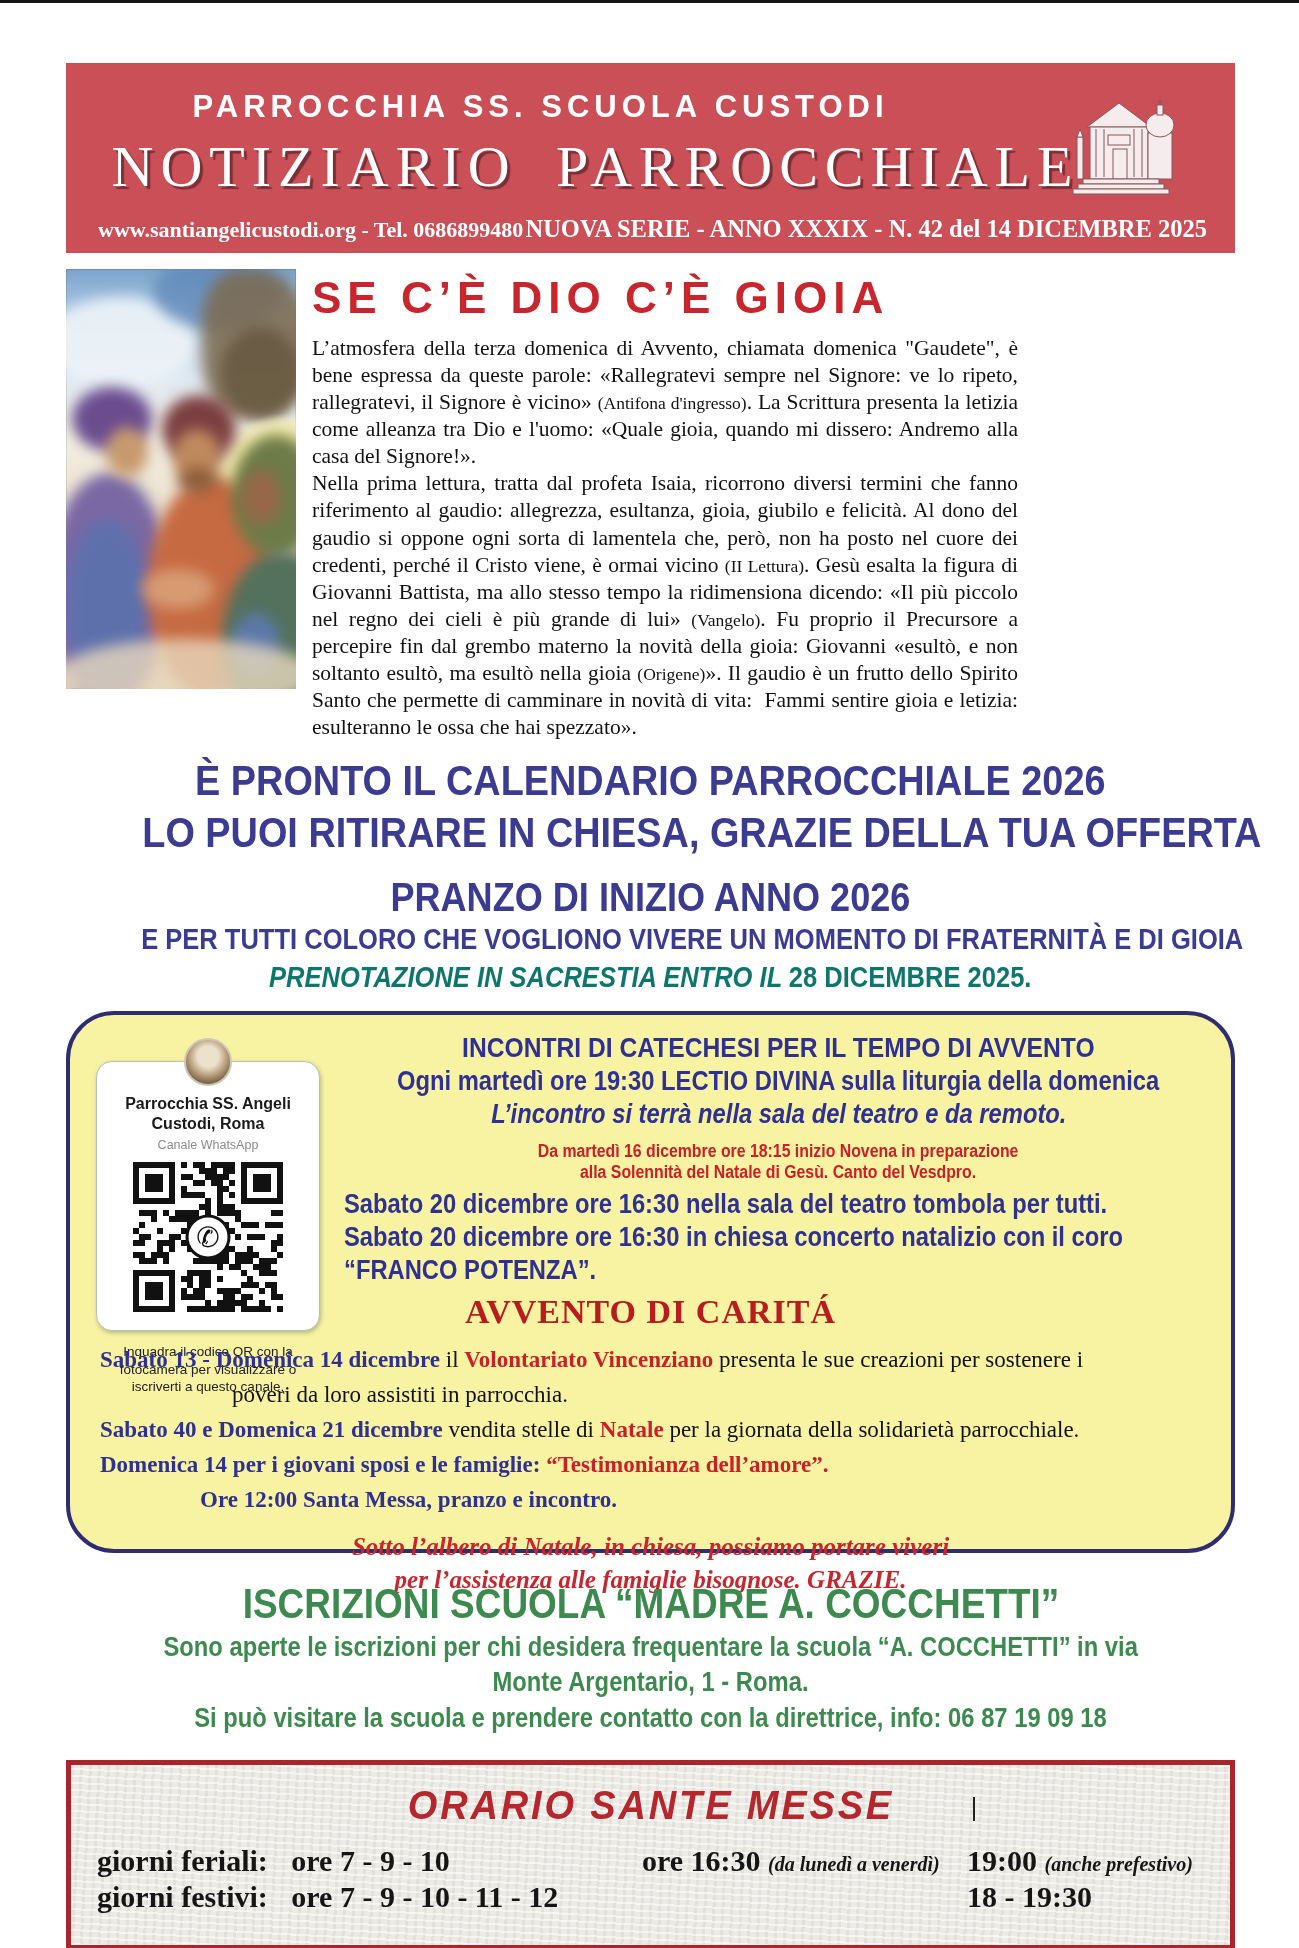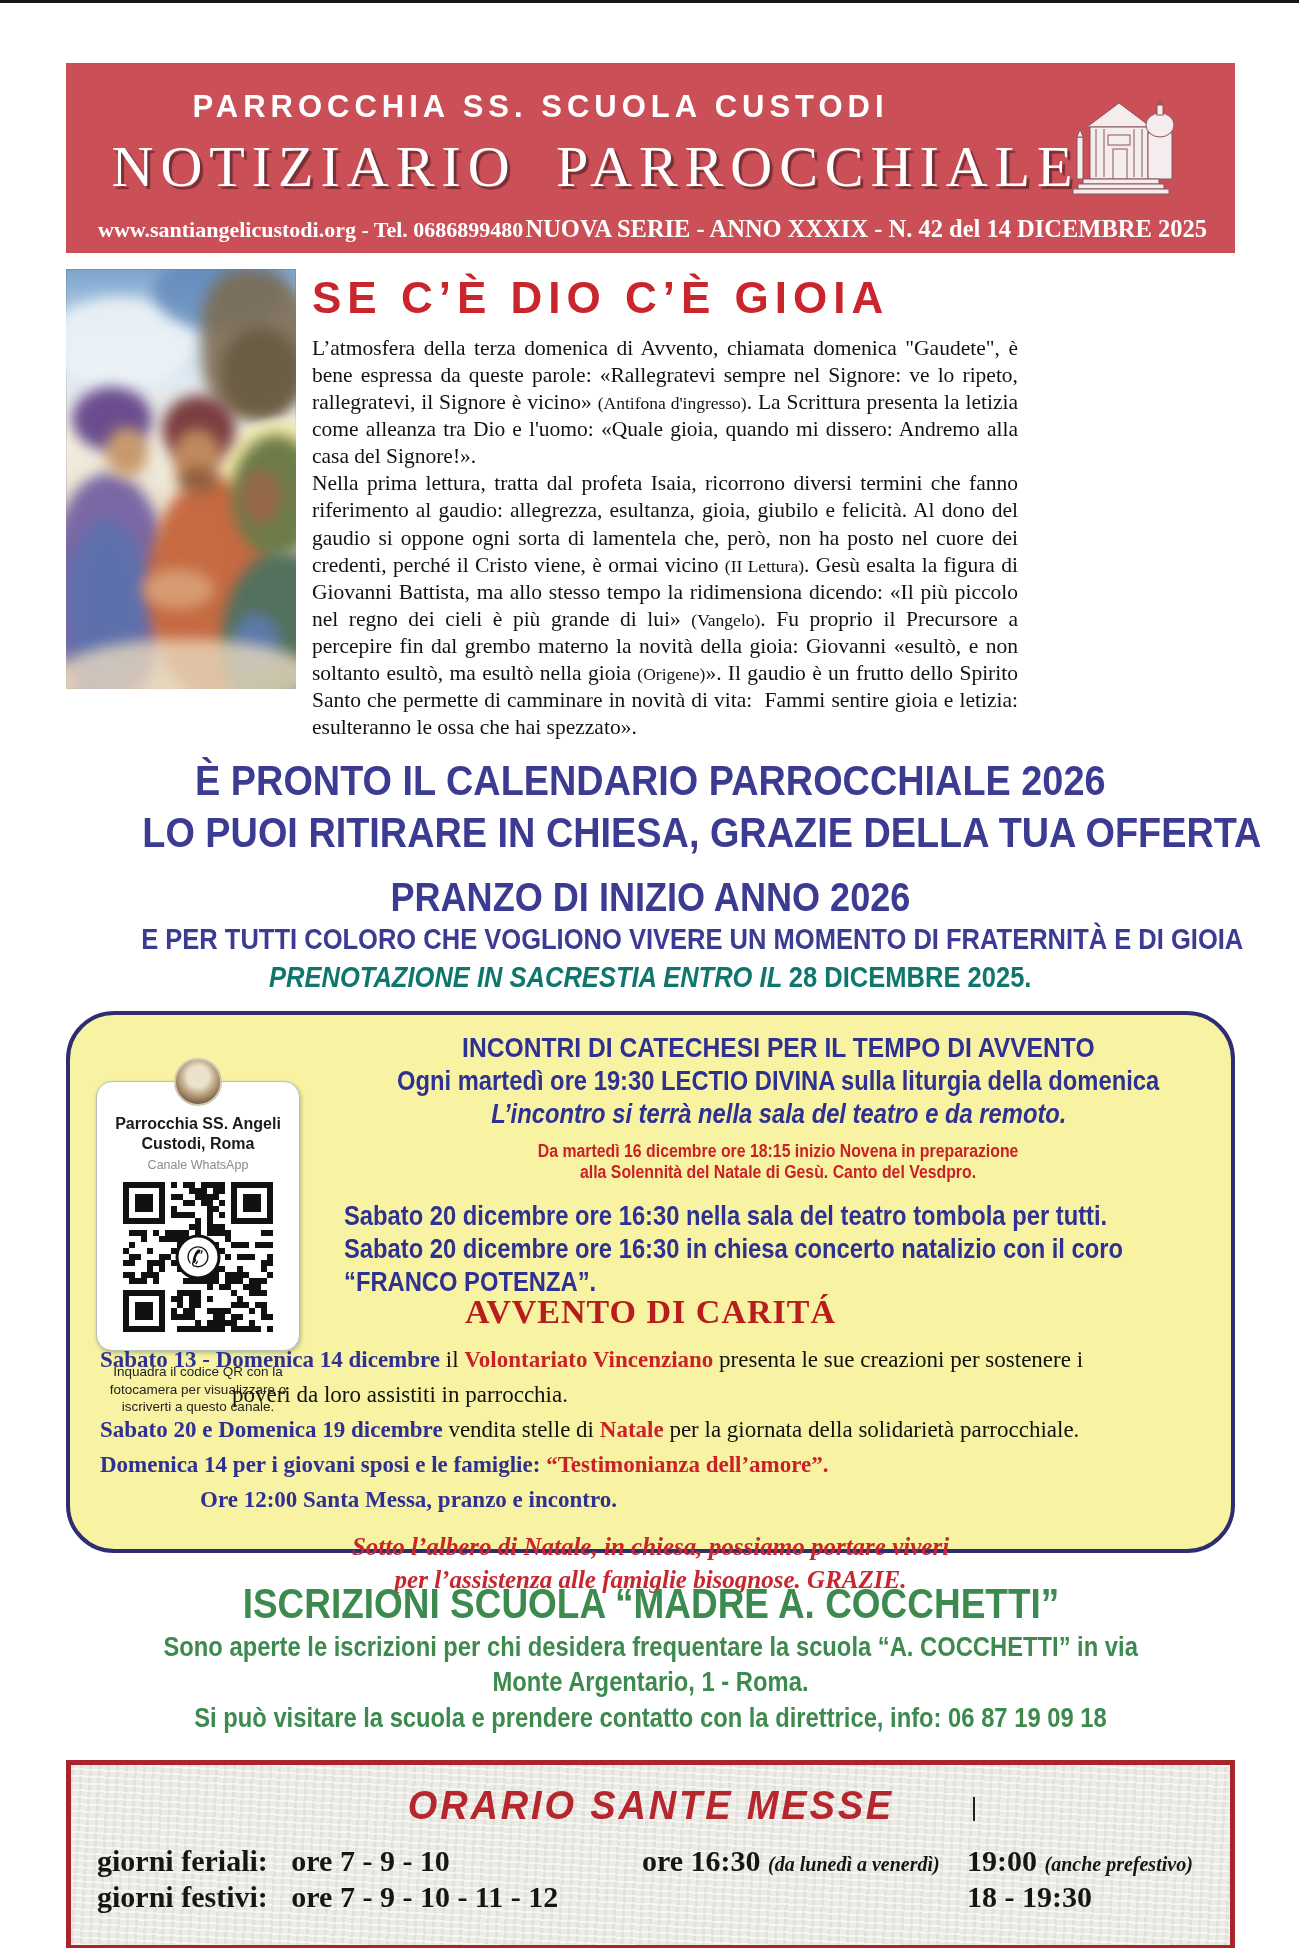--- a/index.html
+++ b/index.html
@@ -59,39 +59,39 @@
   .cal-l3 { font-size:41px; margin-top:14px; }
   .cal-l4 { font-size:29px; margin-top:16px; line-height:1.25; }
   .cal-l5 { font-size:29px; line-height:1.25; }
   .cal-booking { font-size:29px; line-height:1.25; color:#0f766e; margin-top:2px; }
   .seg-bi { font-style:italic; }
   .seg-bn {}
 
   
   .advent-box { position:relative; margin:16px 64px 0 66px; height:542px; box-sizing:border-box;
                 background:#f8f2a3; border:4px solid #2e2d72; border-radius:48px; }
-  .qr-col { position:absolute; left:26px; top:66px; width:204px; }
+  .qr-col { position:absolute; left:26px; top:46px; width:224px; }
   .qr-card { position:relative; background:#fff; border:1px solid #b6c2b6; border-radius:16px;
              padding:32px 10px 18px; text-align:center; box-shadow:1px 2px 4px rgba(60,80,60,.35); }
   .avatar { position:absolute; top:-24px; left:50%; transform:translateX(-50%); width:48px; height:48px; border-radius:50%;
             background:radial-gradient(circle at 50% 38%, #ece1cc 0 30%, #b59a78 55%, #7a6248 76%, #4e4234 100%);
             border:2px solid #cfc7b5; box-sizing:border-box; }
   .qr-title { font-family:"Liberation Sans", sans-serif; font-weight:bold; font-size:16px; line-height:1.25; color:#1a1a1a; }
   .qr-sub { font-family:"Liberation Sans", sans-serif; font-size:12.5px; color:#8a8a8a; margin-top:4px; }
   .qr-code { width:150px; height:150px; margin:10px auto 0; }
   .qr-caption { margin-top:12px; font-family:"Liberation Sans", sans-serif; font-size:13.5px; line-height:1.3; color:#222; text-align:center; }
 
   .advent-right { margin-left:274px; margin-right:18px; padding-top:16px; }
   .a-title  { text-align:center; color:#2e3192; font-size:28px; line-height:1.2; }
   .a-line   { text-align:center; color:#2e3192; font-size:27px; line-height:1.22; }
   .a-italic { font-style:italic; }
   .a-red    { text-align:center; color:#cc2028; font-size:18px; line-height:1.2; }
   .a-left   { text-align:left; }
   .cond-l   { transform-origin:left; }
-  .gap10 { margin-top:10px; } .gap6 { margin-top:16px; }
+  .gap10 { margin-top:10px; } .gap6 { margin-top:4px; }
 
   .carita { position:absolute; left:30px; right:30px; top:278px; }
   .carita-title { text-align:center; margin:0 0 12px 0; font-family:"Liberation Serif", serif; font-weight:bold;
                   font-size:34px; letter-spacing:1px; color:#b91c1c; }
   .carita-line { font-size:23px; line-height:1.52; white-space:nowrap; font-family:"Liberation Serif", serif; }
   .seg-cblue { color:#2e3192; font-weight:bold; }
   .seg-cred  { color:#cc2028; font-weight:bold; }
   .seg-cblk  { color:#111; }
   .indent1 { padding-left:132px; }
   .indent2 { padding-left:100px; }
@@ -433,21 +433,21 @@
       <div class="a-red"><span class="cond">alla Solennità del Natale di Gesù. Canto del Vesdpro.</span></div>
       <div class="a-line a-left gap6"><span class="cond cond-l">Sabato 20 dicembre ore 16:30 nella sala del teatro tombola per tutti.</span></div>
       <div class="a-line a-left"><span class="cond cond-l">Sabato 20 dicembre ore 16:30 in chiesa concerto natalizio con il coro</span></div>
       <div class="a-line a-left"><span class="cond cond-l">“FRANCO POTENZA”.</span></div>
     </div>
 
     <div class="carita">
       <h2 class="carita-title">AVVENTO DI CARITÁ</h2>
       <div class="carita-line"><span class="seg-cblue">Sabato 13 - Domenica 14 dicembre </span><span class="seg-cblk">il </span><span class="seg-cred">Volontariato Vincenziano </span><span class="seg-cblk">presenta le sue creazioni per sostenere i</span></div>
       <div class="carita-line indent1"><span class="seg-cblk">poveri da loro assistiti in parrocchia.</span></div>
-      <div class="carita-line"><span class="seg-cblue">Sabato 20 e Domenica 19 dicembre </span><span class="seg-cblk">vendita stelle di </span><span class="seg-cred">Natale </span><span class="seg-cblk">per la giornata della solidarietà parrocchiale.</span></div>
+      <div class="carita-line"><span class="seg-cblue">Sabato 40 e Domenica 21 dicembre </span><span class="seg-cblk">vendita stelle di </span><span class="seg-cred">Natale </span><span class="seg-cblk">per la giornata della solidarietà parrocchiale.</span></div>
       <div class="carita-line"><span class="seg-cblue">Domenica 14  per i giovani sposi e le famiglie: </span><span class="seg-cred">“Testimonianza dell’amore”.</span></div>
       <div class="carita-line indent2"><span class="seg-cblue">Ore 12:00 Santa Messa, pranzo e incontro.</span></div>
       <div class="carita-foot">
         <div>Sotto l’albero di Natale, in chiesa, possiamo portare viveri</div>
         <div>per l’assistenza alle famiglie bisognose.     GRAZIE.</div>
       </div>
     </div>
   </section>
 
   <section class="school">

